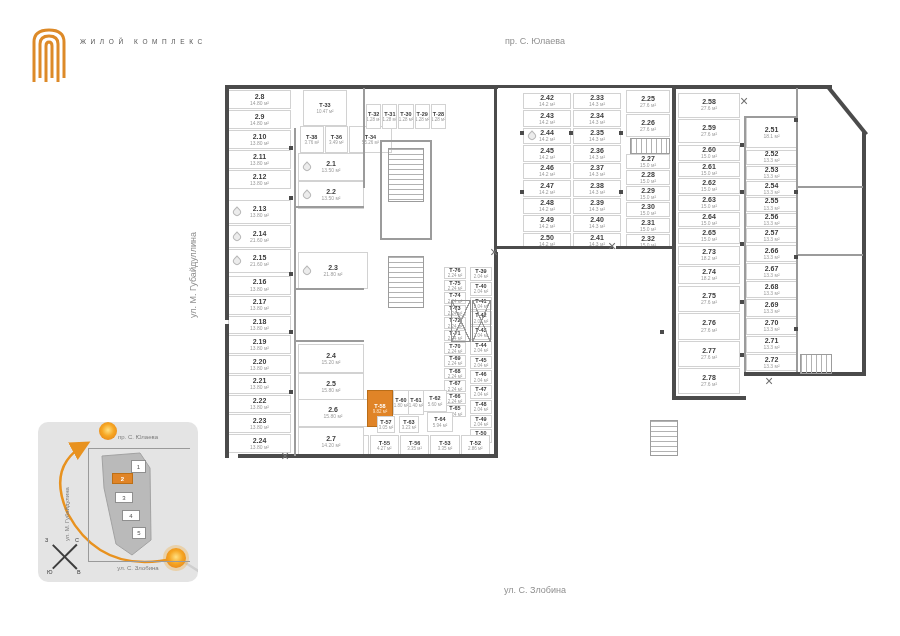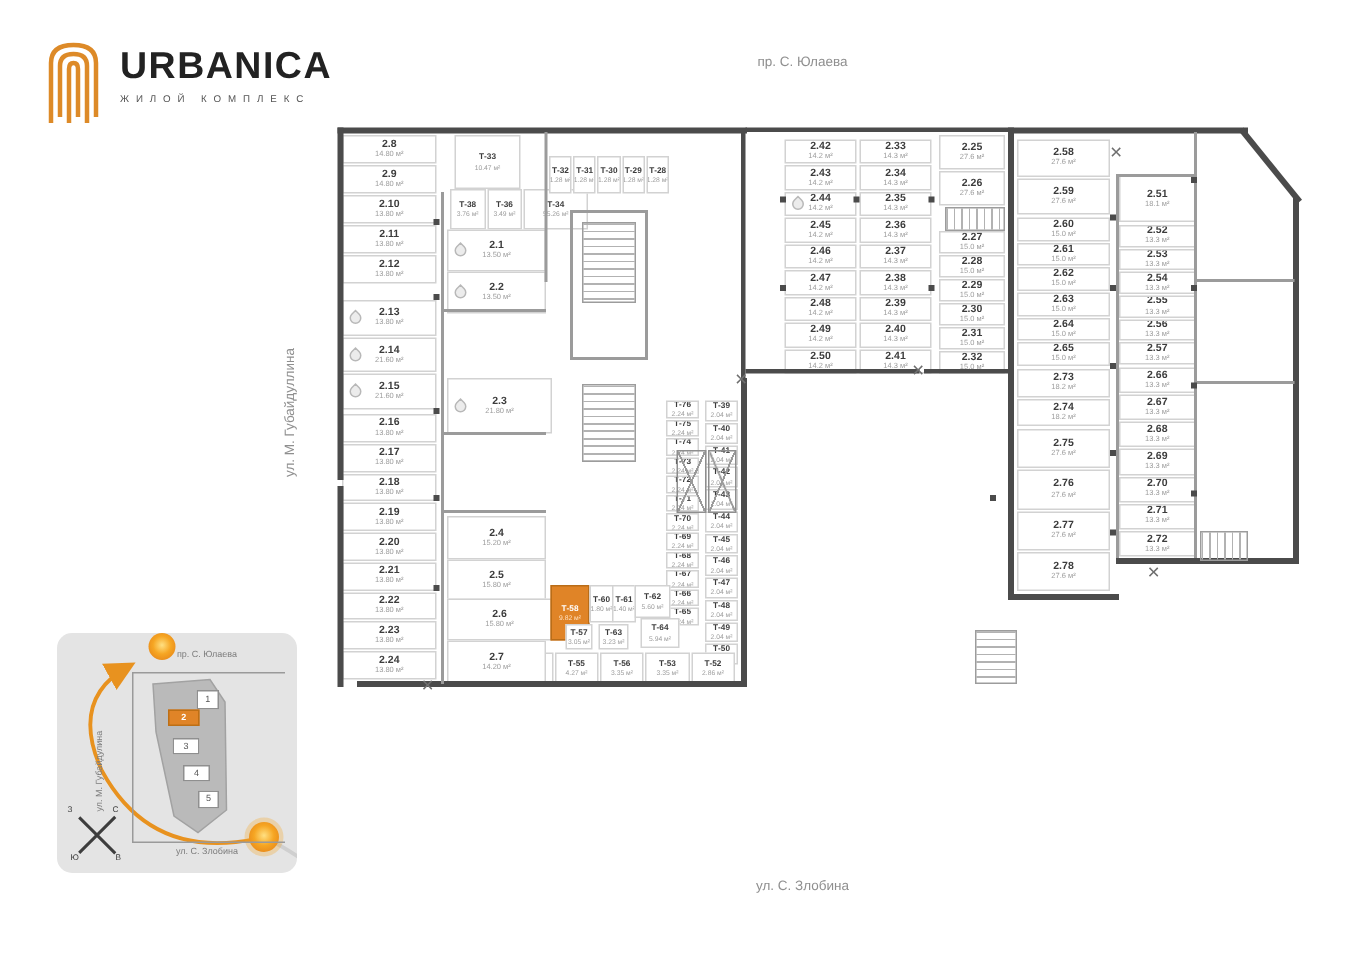--- a/index.html
+++ b/index.html
@@ -69,21 +69,20 @@
 
 <div id="logo">
   <svg id="logo-icon" viewBox="0 0 42 58">
     <g fill="none" stroke="#dd8a28" stroke-width="3">
       <path d="M6 56 V16 Q6 4 21 4 Q36 4 36 16 V52"></path>
       <path d="M12 52 V18 Q12 10 21 10 Q30 10 30 18 V56"></path>
       <path d="M18 56 V20 Q18 16 21 16 Q24 16 24 20 V52"></path>
     </g>
   </svg>
   <div id="logo-text">
-    <div id="logo-name">URBANICA</div>
     <div id="logo-sub">ЖИЛОЙ КОМПЛЕКС</div>
   </div>
 </div>
 
 <div class="street" id="street-top">пр. С. Юлаева</div>
 <div class="street" id="street-left">ул. М. Губайдуллина</div>
 <div class="street" id="street-bottom">ул. С. Злобина</div>
 
 <div id="plan">
     <div class="grp" style="left: 228px; top: 90px; width: 63px; height: 99px;">

